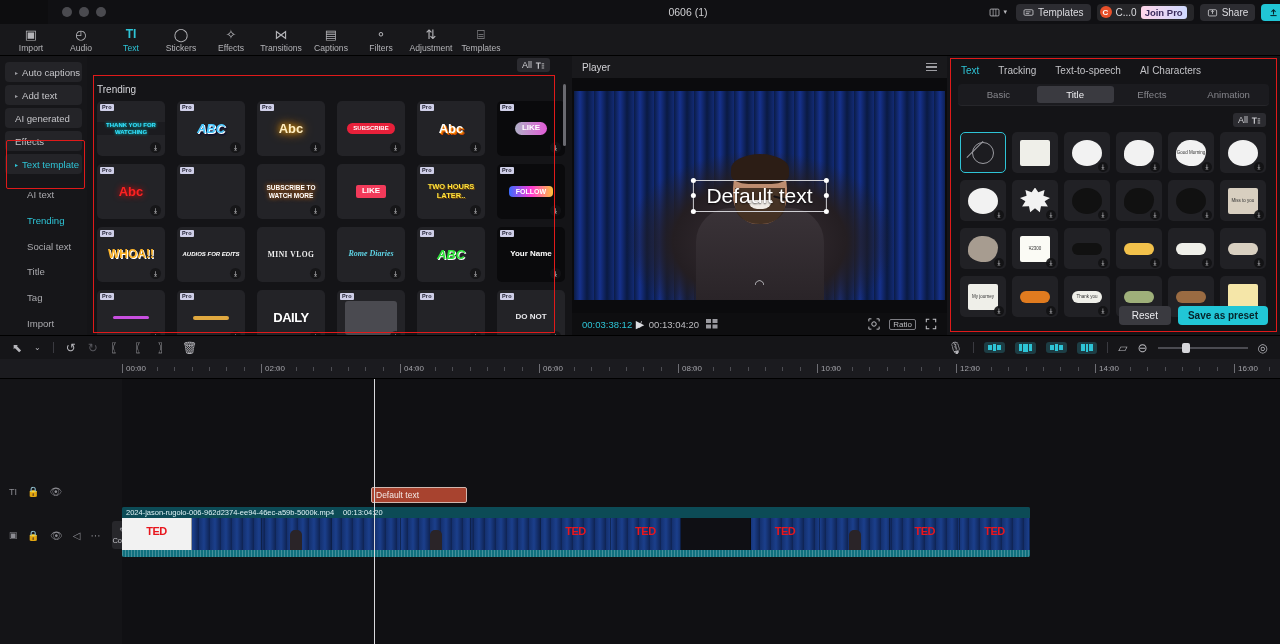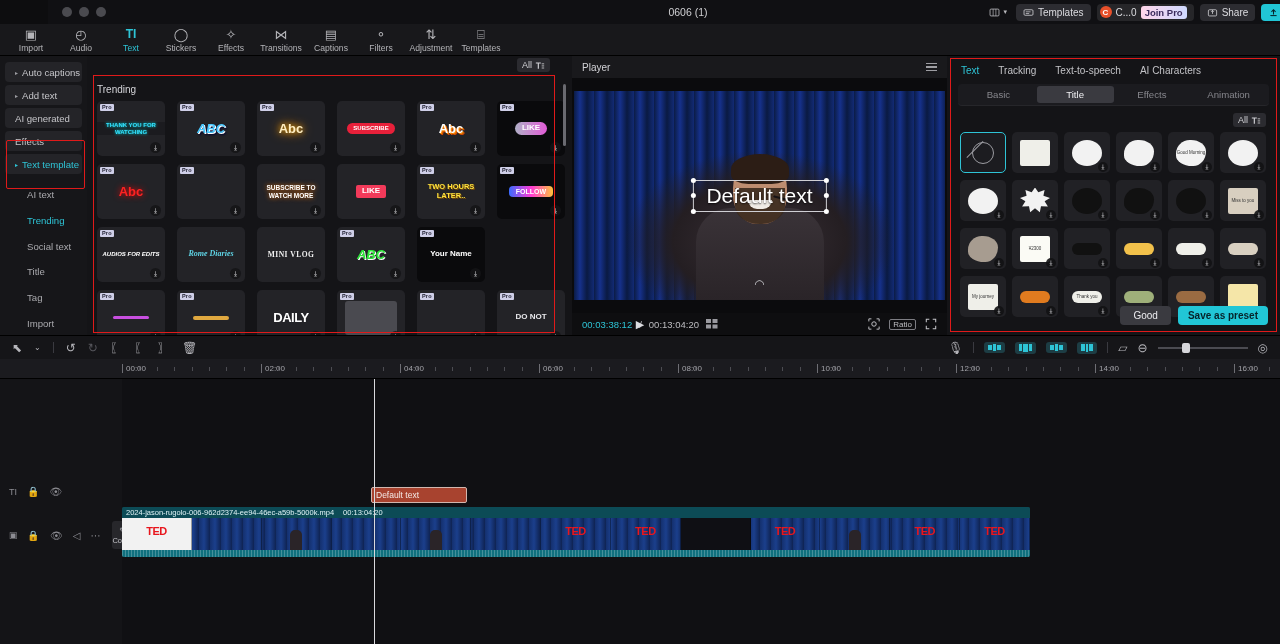--- a/index.html
+++ b/index.html
@@ -537,29 +537,34 @@
           </div>
           <div class="cell dark">
             <span class="pro">Pro</span>
             <div class="tl" style="color:#fff;background:linear-gradient(90deg,#3a6bff,#ff3ad6,#ffc23a);border-radius:4px;font-size:7px;padding:2px 7px;">FOLLOW</div>
             <span class="dl">⤓</span>
           </div>
         </div>
         <div class="grid" style="margin-top: 8px;">
           <div class="cell">
             <span class="pro">Pro</span>
+            <div class="tl" style="color:#ffb529;text-shadow:1px 1px 0 #fff;font-size:12px;">WHOA!!</div>
+            <span class="dl">⤓</span>
+          </div>
+          <div class="cell">
+            <span class="pro">Pro</span>
             <div class="tl" style="color:#fff;font-size:6px;font-style:italic;">AUDIOS FOR EDITS</div>
             <span class="dl">⤓</span>
           </div>
           <div class="cell">
+            <div class="tl" style="color:#efefef;font-size:7.5px;font-family:&quot;Liberation Serif&quot;,serif;letter-spacing:.5px;">MINI VLOG</div>
+            <span class="dl">⤓</span>
+          </div>
+          <div class="cell">
             <div class="tl" style="color:#5fd4e6;font-size:8px;font-family:&quot;Liberation Serif&quot;,serif;font-style:italic;">Rome Diaries</div>
-            <span class="dl">⤓</span>
-          </div>
-          <div class="cell">
-            <div class="tl" style="color:#efefef;font-size:7.5px;font-family:&quot;Liberation Serif&quot;,serif;letter-spacing:.5px;">MINI VLOG</div>
             <span class="dl">⤓</span>
           </div>
           <div class="cell">
             <span class="pro">Pro</span>
             <div class="tl" style="color:#2ee83a;font-style:italic;text-shadow:1px 1px 0 #fff;">ABC</div>
             <span class="dl">⤓</span>
           </div>
           <div class="cell dark">
             <span class="pro">Pro</span>
             <div class="tl" style="color:#fff;font-size:8px;">Your Name</div>
@@ -818,21 +823,21 @@
           <span class="bdl">⤓</span>
         </div>
         <div class="bcell">
           <div class="bub rect" style="background: rgb(245, 230, 168); display: flex; align-items: center; justify-content: center;">
             <span style="font-size: 4.5px; color: rgb(51, 51, 51);"></span>
           </div>
           <span class="bdl">⤓</span>
         </div>
       </div>
     <div class="insp-foot">
-      <div class="btn-reset">Good</div>
+      <div class="btn-reset">Reset</div>
       <div class="btn-save">Save as preset</div>
     </div>
   </div>
 </div>
 
 <div class="tl-toolbar">
   <span class="tl-ico">⬉</span>
   <span class="tl-ico" style="font-size:8px">⌄</span>
   <span class="sep"></span>
   <span class="tl-ico">↺</span>

